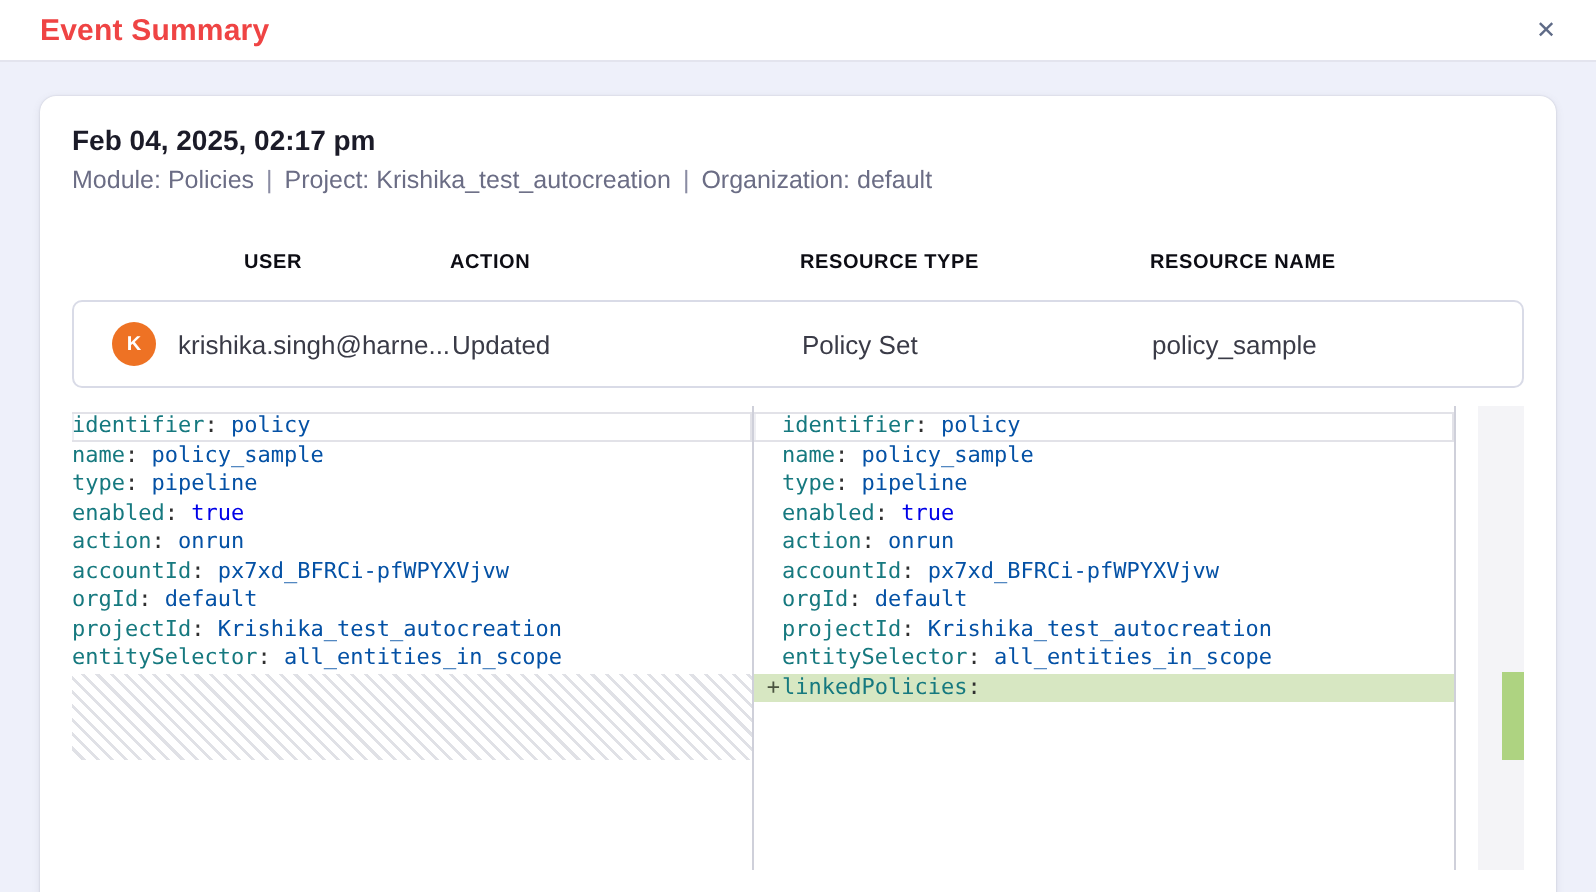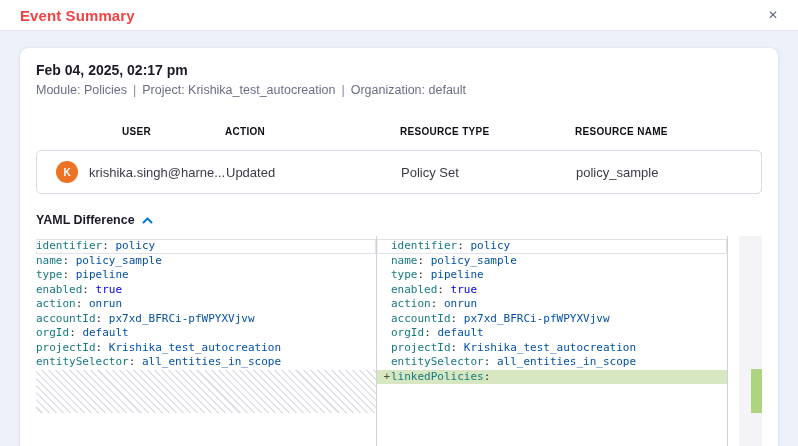--- a/index.html
+++ b/index.html
@@ -96,26 +96,20 @@
   <div class="trow">
     <div class="td td-user">
       <span class="avatar" id="avatar" style="background: rgb(238, 114, 36);">K</span>
       <span>krishika.singh@harne...</span>
     </div>
     <div class="td">Updated</div>
     <div class="td">Policy Set</div>
     <div class="td">policy_sample</div>
   </div>
 
-  <div class="yaml-sec">
-    <span class="yaml-label">YAML Difference</span>
-    <svg class="chev" width="11" height="7" viewBox="0 0 11 7">
-      <polyline id="chev-poly" points="1.5,5.5 5.5,1.5 9.5,5.5" fill="none" stroke="#0278d5" stroke-width="2" stroke-linecap="round" stroke-linejoin="round"></polyline>
-    </svg>
-  </div>
 
   <div class="diff">
     <div class="pane pane-left" id="pane-left">
         <div class="cl"><span style="color: rgb(22, 121, 127);">identifier</span><span style="color: rgb(48, 48, 48);">: </span><span style="color: rgb(4, 81, 165);">policy</span></div>
         <div class="cl"><span style="color: rgb(22, 121, 127);">name</span><span style="color: rgb(48, 48, 48);">: </span><span style="color: rgb(4, 81, 165);">policy_sample</span></div>
         <div class="cl"><span style="color: rgb(22, 121, 127);">type</span><span style="color: rgb(48, 48, 48);">: </span><span style="color: rgb(4, 81, 165);">pipeline</span></div>
         <div class="cl"><span style="color: rgb(22, 121, 127);">enabled</span><span style="color: rgb(48, 48, 48);">: </span><span style="color: rgb(0, 0, 232);">true</span></div>
         <div class="cl"><span style="color: rgb(22, 121, 127);">action</span><span style="color: rgb(48, 48, 48);">: </span><span style="color: rgb(4, 81, 165);">onrun</span></div>
         <div class="cl"><span style="color: rgb(22, 121, 127);">accountId</span><span style="color: rgb(48, 48, 48);">: </span><span style="color: rgb(4, 81, 165);">px7xd_BFRCi-pfWPYXVjvw</span></div>
         <div class="cl"><span style="color: rgb(22, 121, 127);">orgId</span><span style="color: rgb(48, 48, 48);">: </span><span style="color: rgb(4, 81, 165);">default</span></div>

